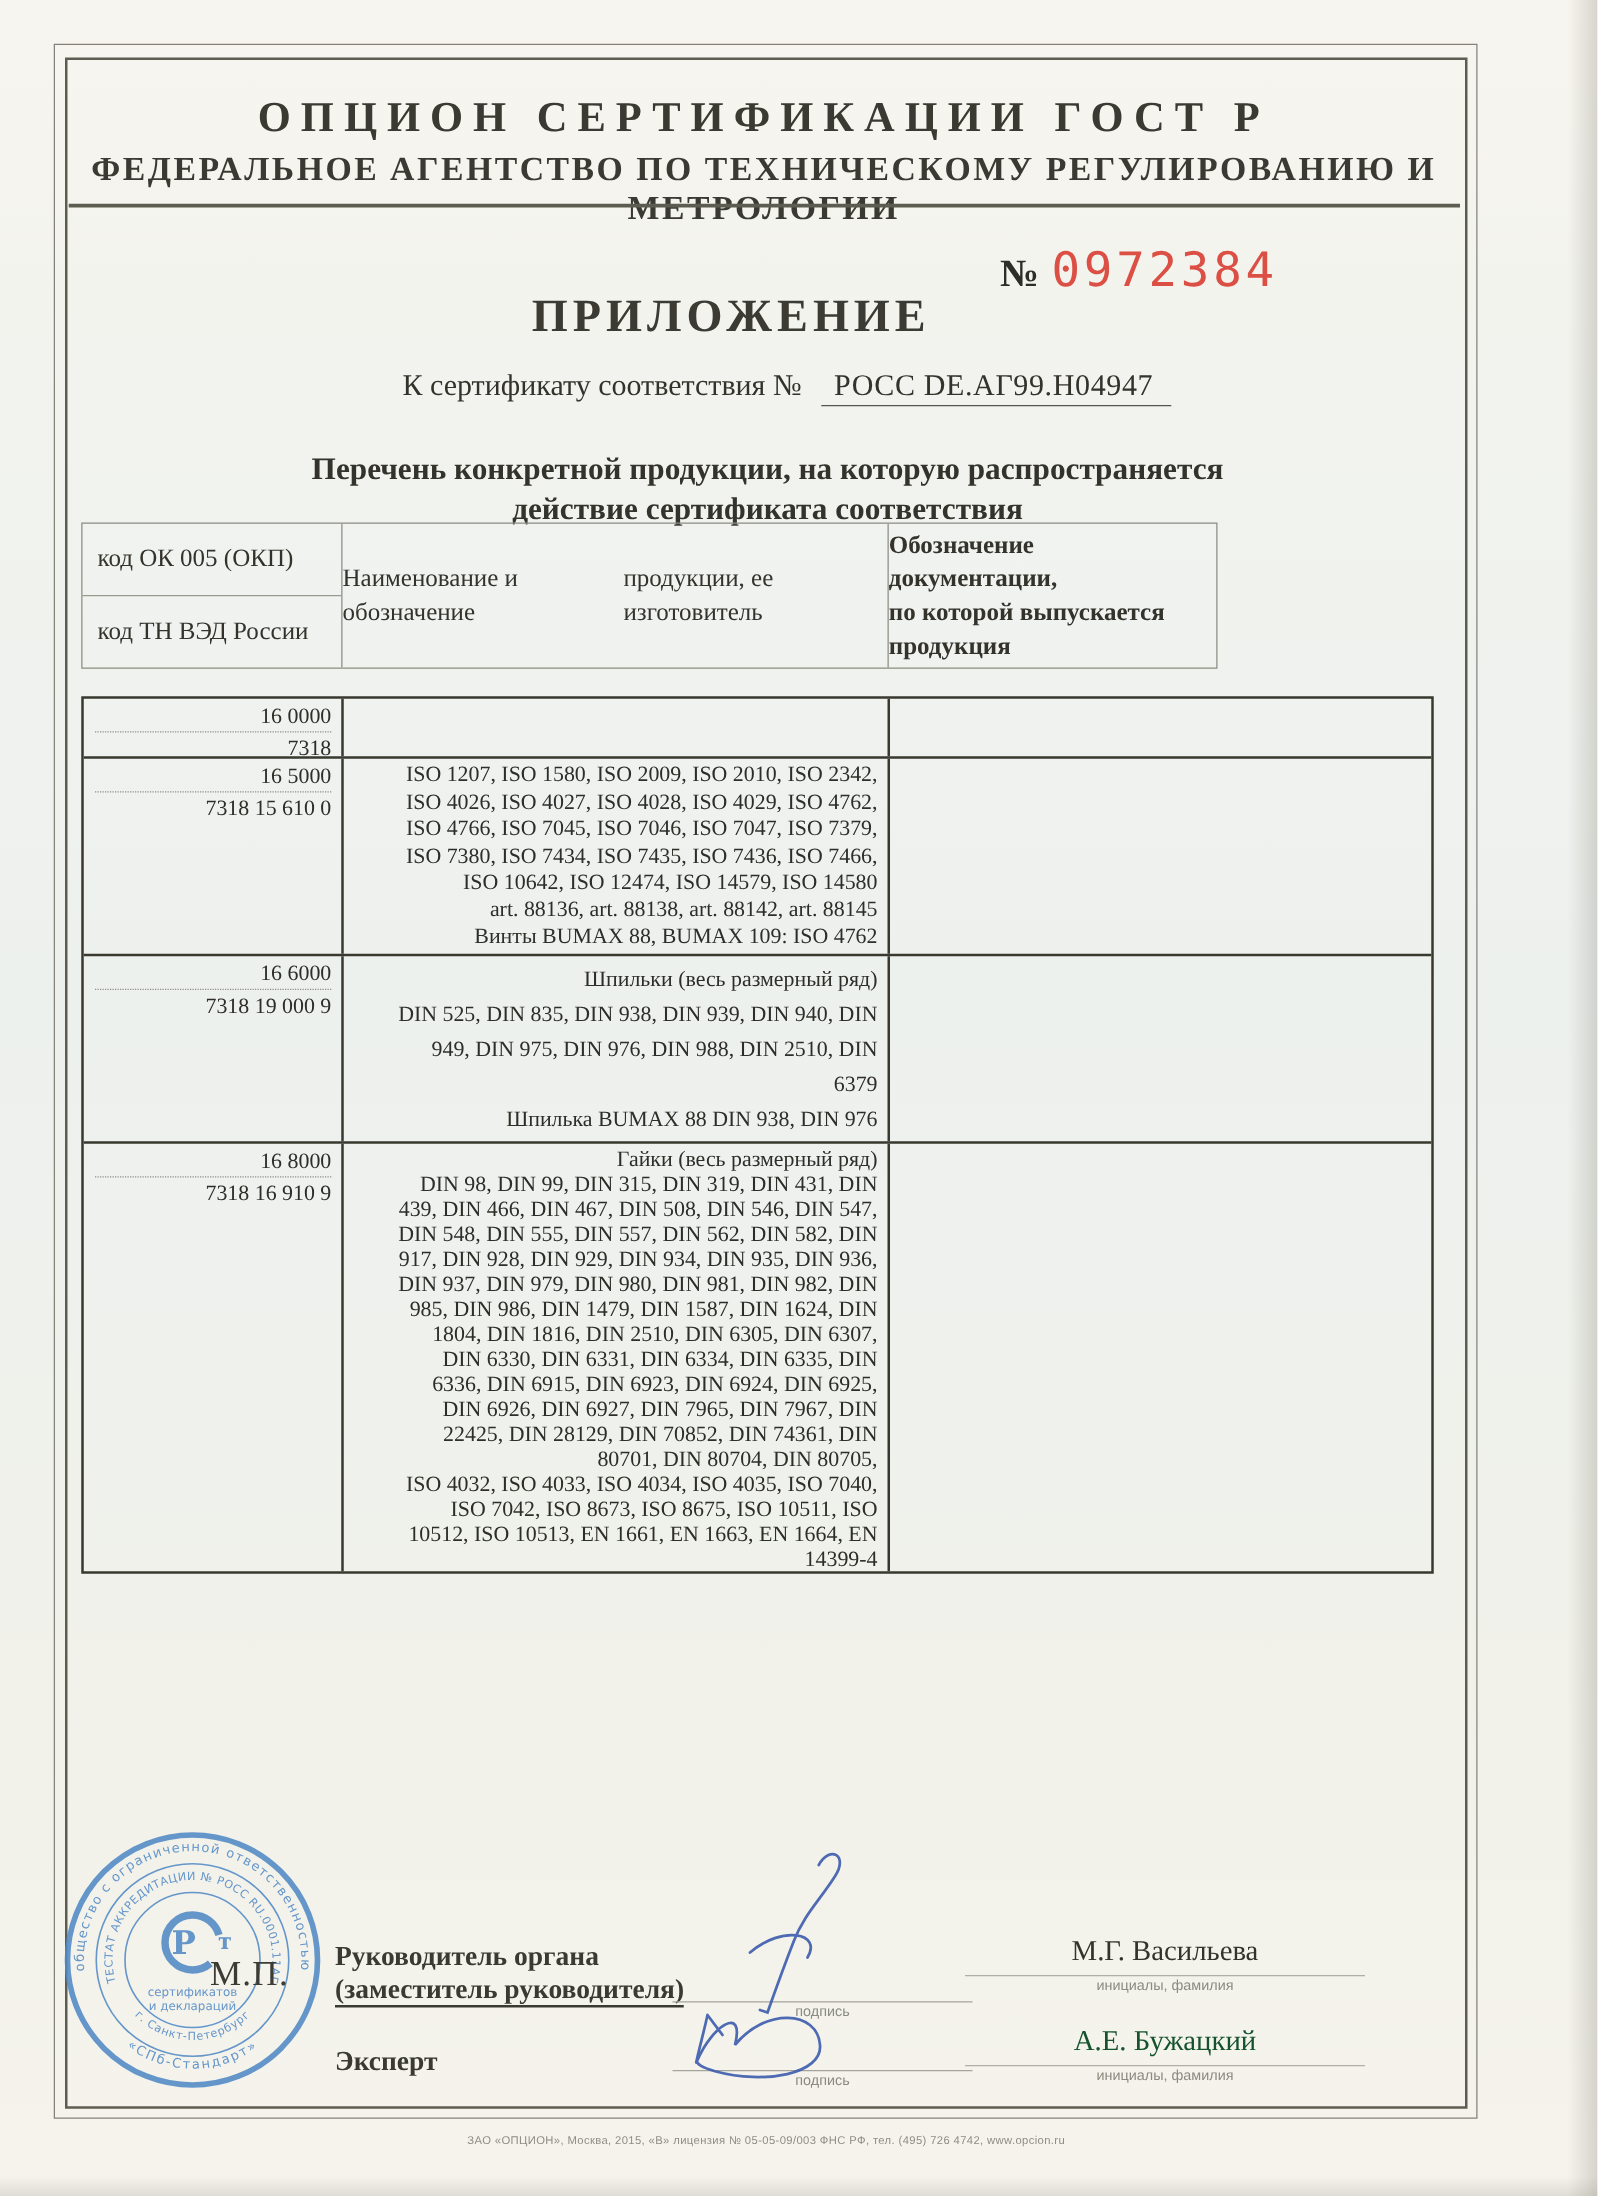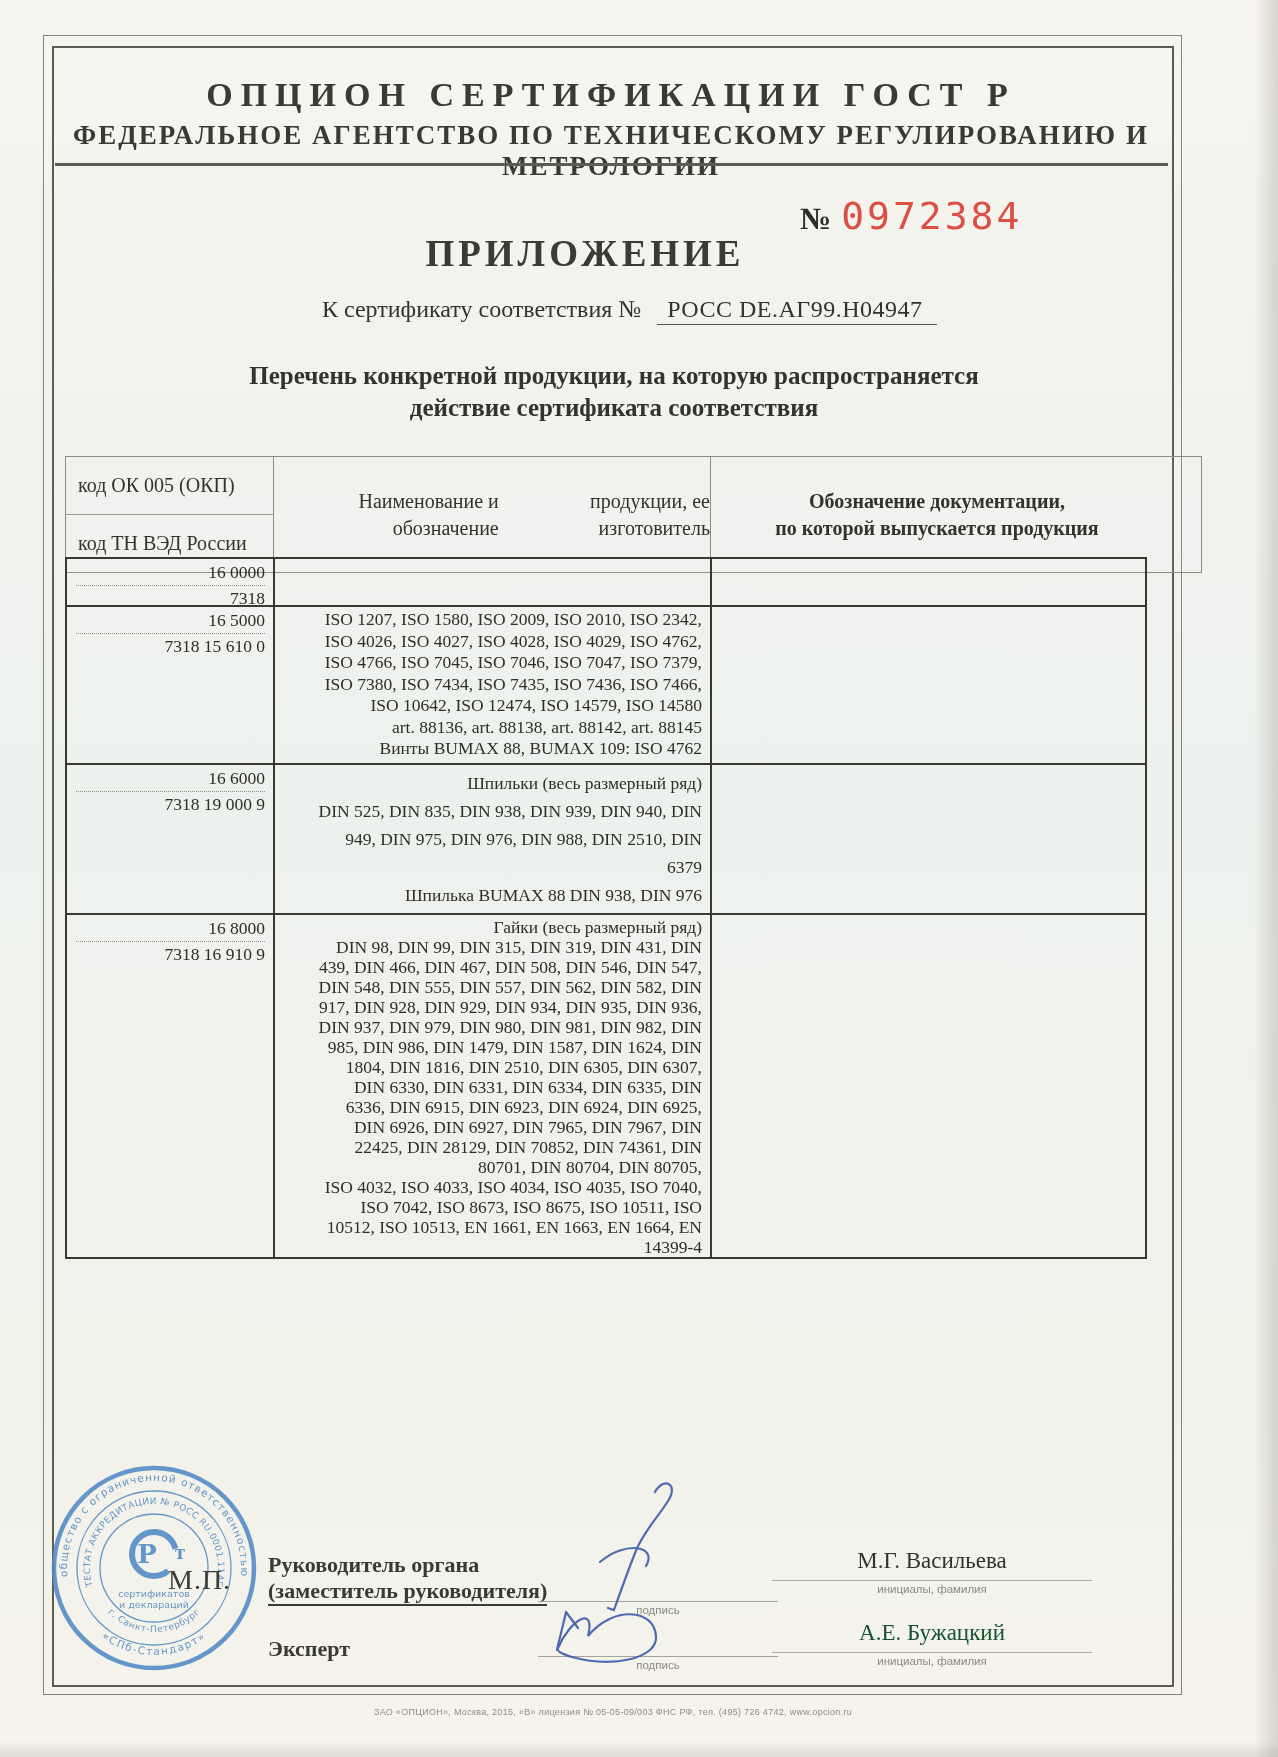--- a/index.html
+++ b/index.html
@@ -19,21 +19,21 @@
   .serial{left:800px;top:194px;white-space:nowrap;}
   .serial .nosign{font-size:31px;font-weight:bold;color:#2e2e28;vertical-align:baseline;}
   .serial .num{font-family:"DejaVu Sans Mono", monospace;font-size:38px;letter-spacing:3px;color:#db4f44;margin-left:10px;}
   .title{left:0;top:232px;width:1170px;text-align:center;font-size:37px;font-weight:bold;letter-spacing:4px;color:#3b3b34;}
   .certline{left:322px;top:296px;font-size:24px;white-space:nowrap;color:#33332c;}
   .certline .certnum{margin-left:16px;padding:0 14px 2px 10px;border-bottom:1.5px solid #55544c;letter-spacing:.5px;}
   .sub1{left:0;top:362px;width:1228px;text-align:center;font-size:25px;font-weight:bold;color:#33332c;}
   .sub2{left:0;top:394px;width:1228px;text-align:center;font-size:25px;font-weight:bold;color:#33332c;}
 
   
-  .thead{left:65px;top:456px;width:1137px;height:117px;border:1px solid #8d8c83;display:flex;box-sizing:border-box;background:rgba(255,255,255,.06);text-align:right;}
+  .thead{left:65px;top:418px;width:909px;height:117px;border:1px solid #8d8c83;display:flex;box-sizing:border-box;background:rgba(255,255,255,.06);}
   .thead .c1{width:208px;border-right:1px solid #8d8c83;display:flex;flex-direction:column;box-sizing:border-box;}
   .thead .c1 .t{height:58px;border-bottom:1px solid #9a998f;display:flex;align-items:center;padding-left:12px;box-sizing:border-box;}
   .thead .c1 .b{flex:1;display:flex;align-items:center;padding-left:12px;}
   .thead .c2{width:437px;border-right:1px solid #8d8c83;box-sizing:border-box;display:flex;flex-direction:row;justify-content:center;align-items:center;}
   .thead .c3{flex:1;display:flex;flex-direction:column;justify-content:center;align-items:center;padding-right:38px;font-weight:bold;}
   .thead div{font-size:20px;color:#33332c;line-height:27px;}
 
   
   .tbody{left:65px;top:557px;width:1082px;border:2px solid #38382f;box-sizing:border-box;background:rgba(255,255,255,.05);}
   .trow{display:flex;border-bottom:2px solid #38382f;box-sizing:border-box;text-align:right;}

